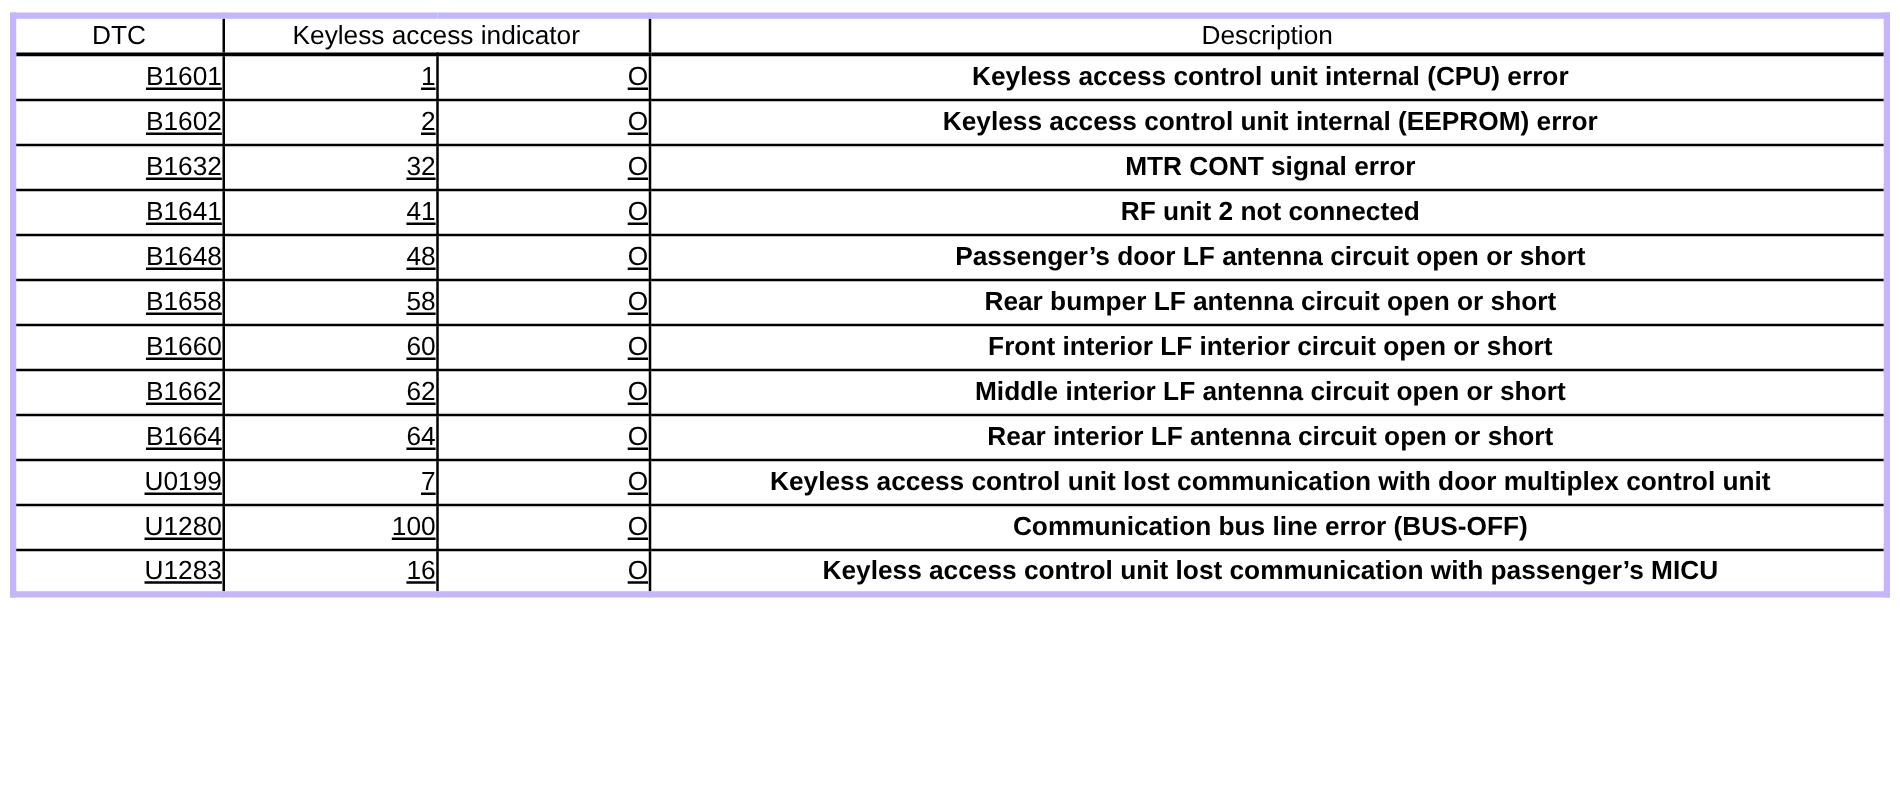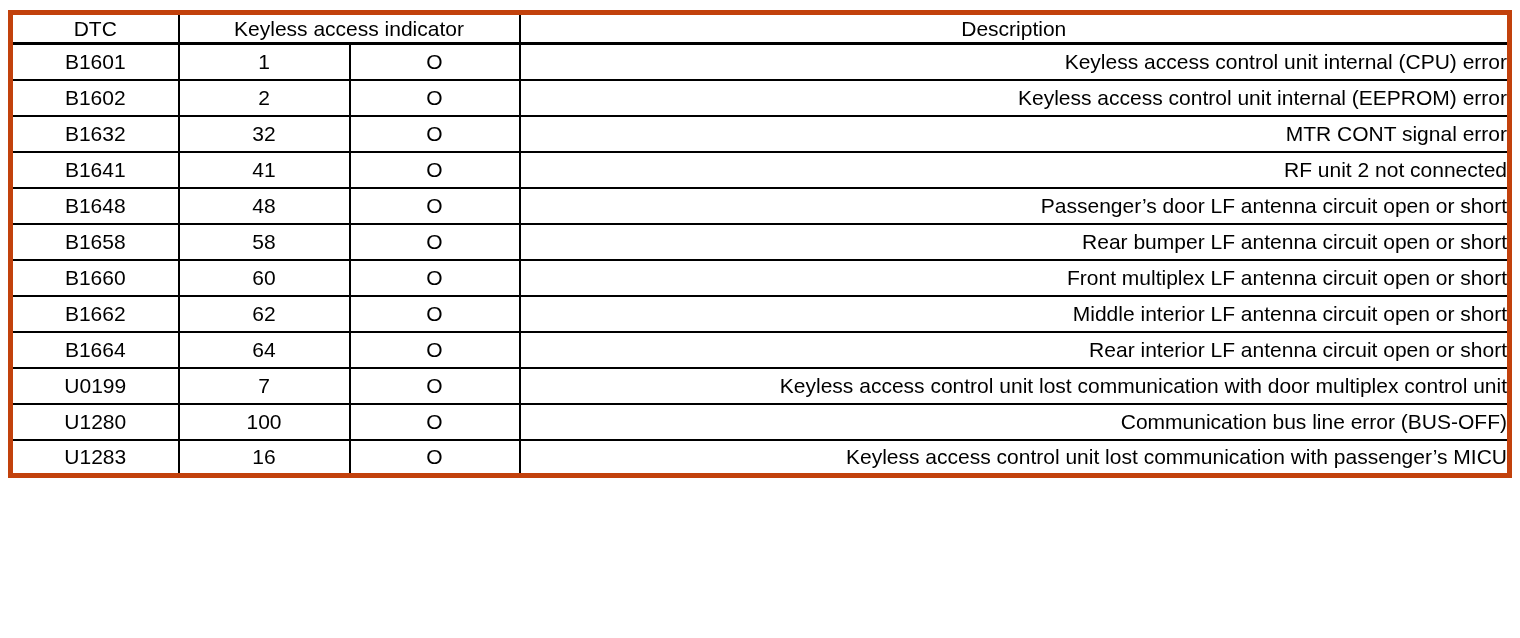--- a/index.html
+++ b/index.html
@@ -10,43 +10,43 @@
     background: #ffffff;
     font-family: "Liberation Sans", sans-serif;
     color: #000000;
     overflow: hidden;
   }
   table.dtc-table {
     border-collapse: collapse;
     table-layout: fixed;
     width: 1504px;
     margin: 10px 8px;
-    border: 5px solid #c2410c;
+    border: 5px solid #c4b5fd;
   }
   .dtc-table th, .dtc-table td {
     border: 2px solid #000000;
     font-size: 21px;
     font-weight: normal;
     color: #000000;
     padding: 0;
     overflow: hidden;
     white-space: nowrap;
   }
   .dtc-table th {
     height: 31px;
     border-bottom-width: 3px;
     text-align: center;
     vertical-align: middle;
   }
   .dtc-table td {
     height: 36px;
     vertical-align: middle;
   }
-  td.center { text-align: center; }
-  td.desc { text-align: right; padding-left: 5px; }
+  td.center { text-align: right; text-decoration: underline; }
+  td.desc { text-align: center; padding-left: 5px; font-weight: bold; }
   col.col-dtc  { width: 168px; }
   col.col-num  { width: 171px; }
   col.col-mark { width: 170px; }
 </style>
 </head>
 <body>
 
 <div class="page">
   <table class="dtc-table">
     <colgroup>
@@ -96,21 +96,21 @@
       <tr>
         <td class="center">B1658</td>
         <td class="center">58</td>
         <td class="center">O</td>
         <td class="desc">Rear bumper LF antenna circuit open or short</td>
       </tr>
       <tr>
         <td class="center">B1660</td>
         <td class="center">60</td>
         <td class="center">O</td>
-        <td class="desc">Front multiplex LF antenna circuit open or short</td>
+        <td class="desc">Front interior LF interior circuit open or short</td>
       </tr>
       <tr>
         <td class="center">B1662</td>
         <td class="center">62</td>
         <td class="center">O</td>
         <td class="desc">Middle interior LF antenna circuit open or short</td>
       </tr>
       <tr>
         <td class="center">B1664</td>
         <td class="center">64</td>

